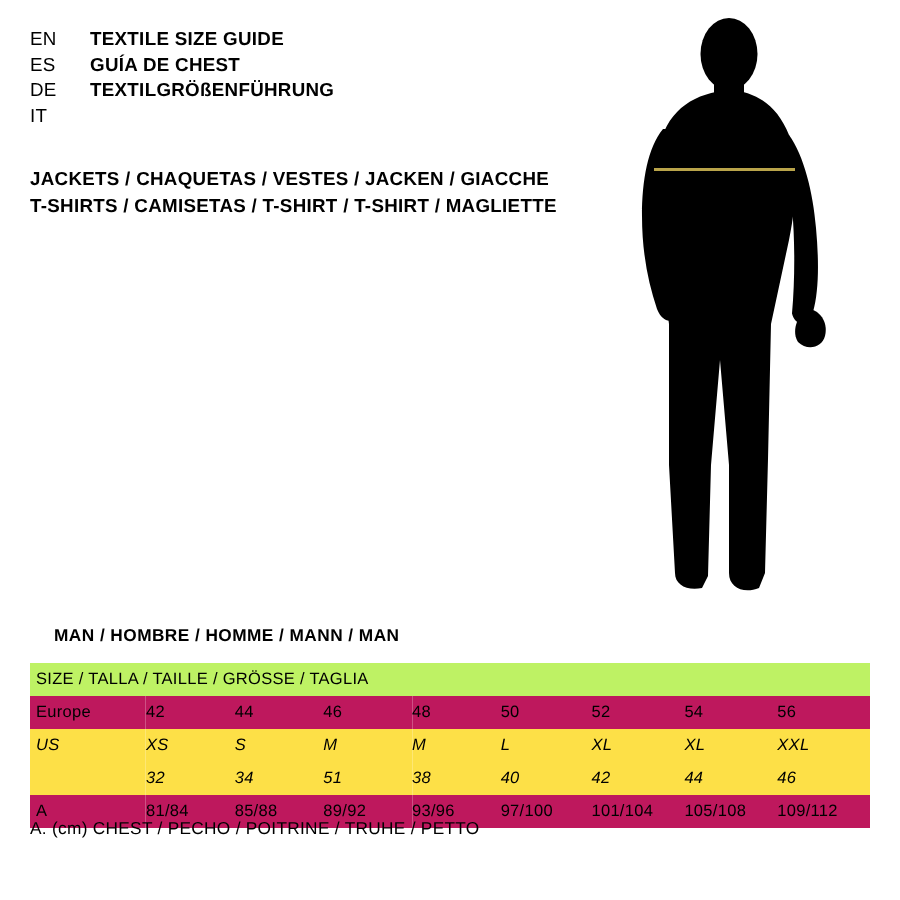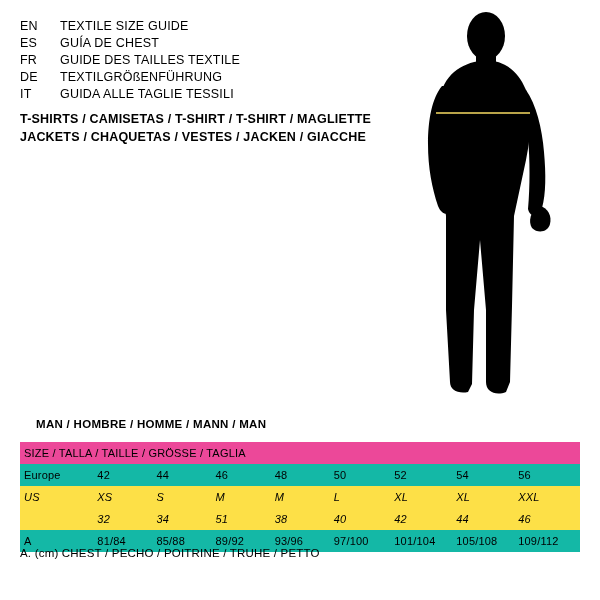--- a/index.html
+++ b/index.html
@@ -34,20 +34,21 @@
     line-height: 17px;
     letter-spacing: 0.2px;
     white-space: nowrap;
   }
   .lang-code {
     width: 40px;
     flex: 0 0 40px;
   }
   .lang-text {
     flex: 1 1 auto;
+    font-weight: bold;
   }
 
   
   .garment-block {
     position: absolute;
     left: 20px;
     top: 110px;
     width: 400px;
   }
   .garment-line {
@@ -89,29 +90,29 @@
     border-collapse: collapse;
     font-size: 11px;
     letter-spacing: 0.2px;
   }
   table.size-table td {
     padding: 3px 0 3px 0;
     height: 16px;
     vertical-align: middle;
   }
   .row-head td {
-    background: #ec4899;
+    background: #bef264;
     font-weight: normal;
   }
   .row-alt td {
     background: #fde047;
     font-style: italic;
   }
   .row-plain td {
-    background: #14b8a6;
+    background: #be185d;
   }
   .col-label {
     width: 84px;
     padding-left: 4px !important;
   }
   .cell {
     width: 68px;
     text-align: left;
     margin-left: 38px;
   }
@@ -132,36 +133,31 @@
   <div class="lang-block">
     <div class="lang-row">
       <span class="lang-code">EN</span>
       <span class="lang-text">TEXTILE SIZE GUIDE</span>
     </div>
     <div class="lang-row">
       <span class="lang-code">ES</span>
       <span class="lang-text">GUÍA DE CHEST</span>
     </div>
     <div class="lang-row">
-      <span class="lang-code">FR</span>
-      <span class="lang-text">GUIDE DES TAILLES TEXTILE</span>
-    </div>
-    <div class="lang-row">
       <span class="lang-code">DE</span>
       <span class="lang-text">TEXTILGRÖßENFÜHRUNG</span>
     </div>
     <div class="lang-row">
       <span class="lang-code">IT</span>
-      <span class="lang-text">GUIDA ALLE TAGLIE TESSILI</span>
     </div>
   </div>
 
   <div class="garment-block">
+    <div class="garment-line">JACKETS / CHAQUETAS / VESTES / JACKEN / GIACCHE</div>
     <div class="garment-line">T-SHIRTS / CAMISETAS / T-SHIRT / T-SHIRT / MAGLIETTE</div>
-    <div class="garment-line">JACKETS / CHAQUETAS / VESTES / JACKEN / GIACCHE</div>
   </div>
 
   <div class="figure-wrap">
     <svg class="figure-svg" width="200" height="400" viewBox="0 0 200 400">
       <g fill="#000000">
 
         <ellipse cx="86" cy="26" rx="19" ry="24"></ellipse>
 
         <rect x="76" y="44" width="20" height="14"></rect>
 

